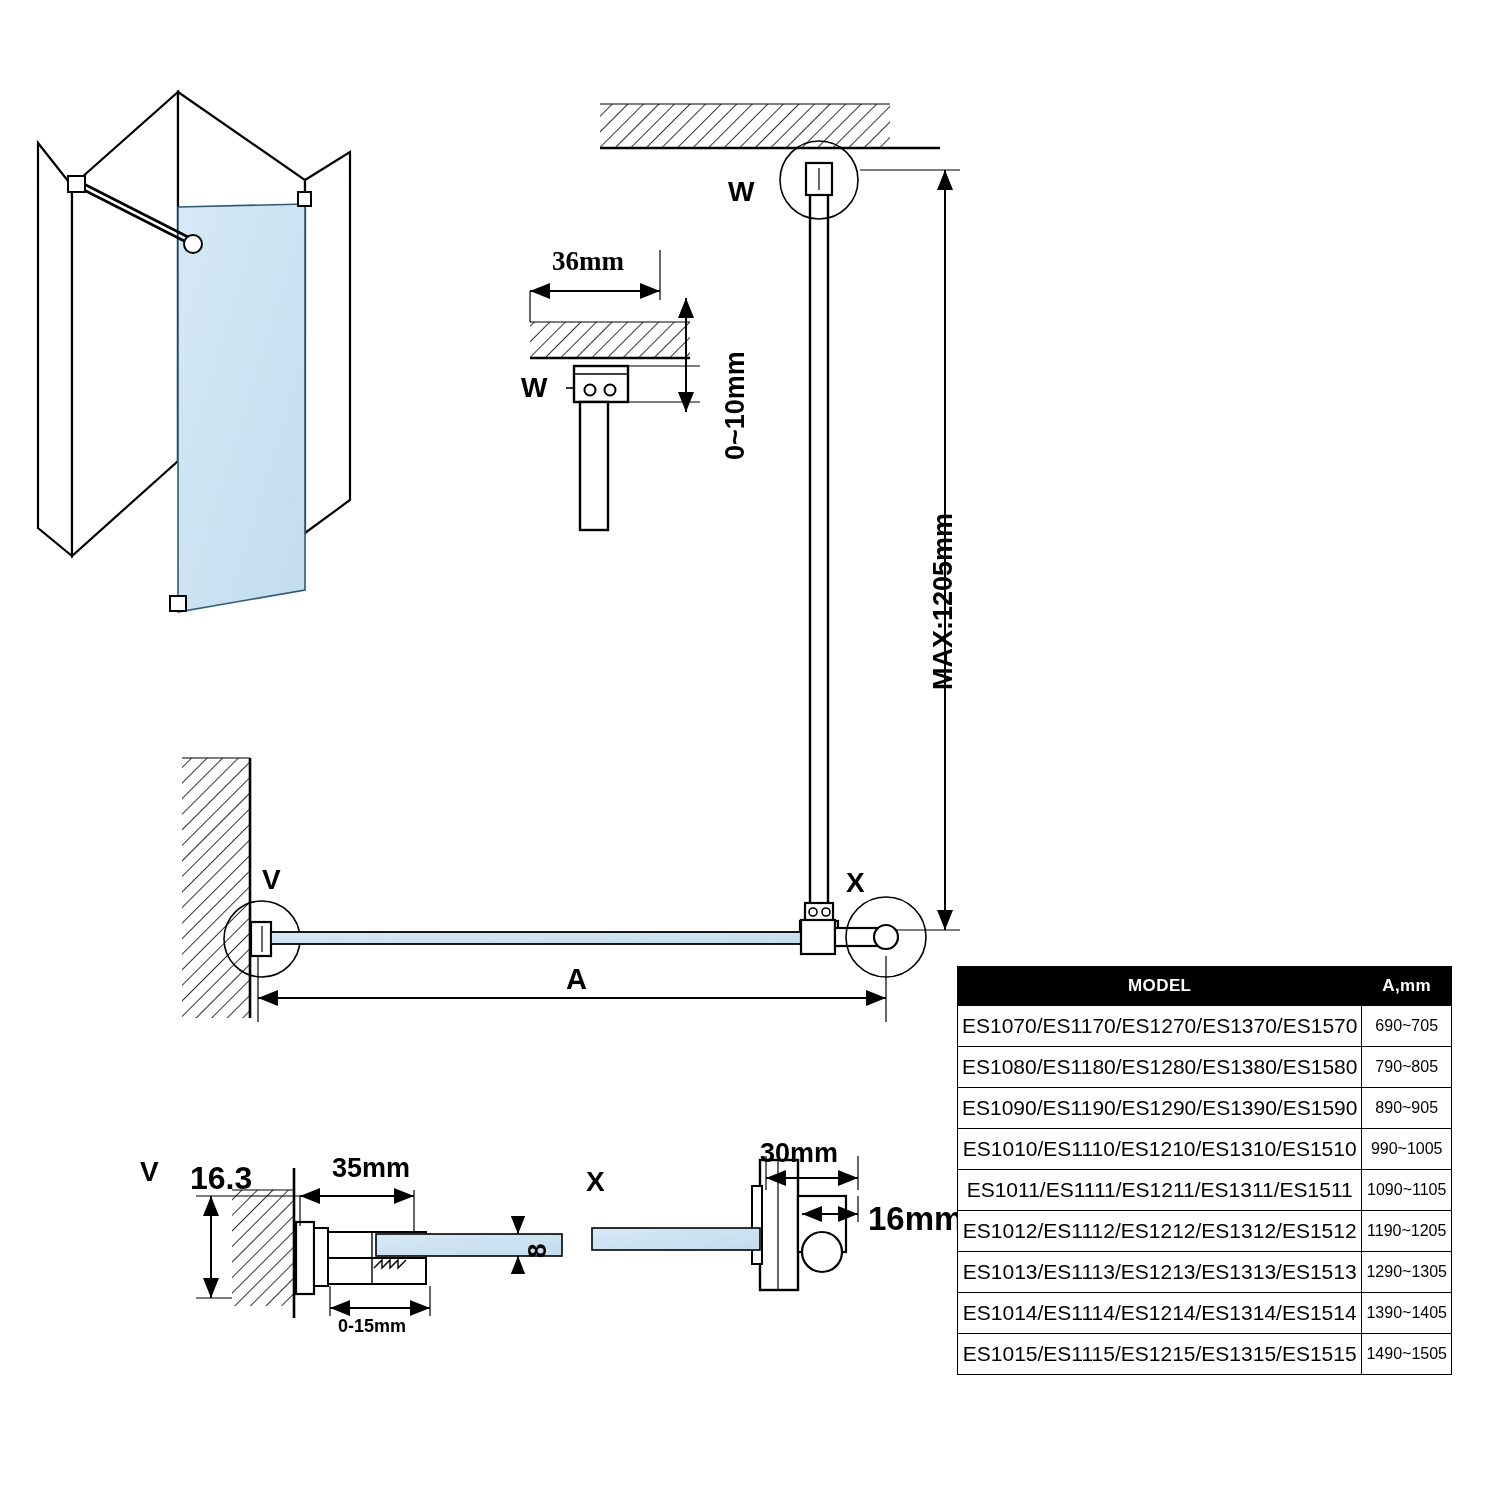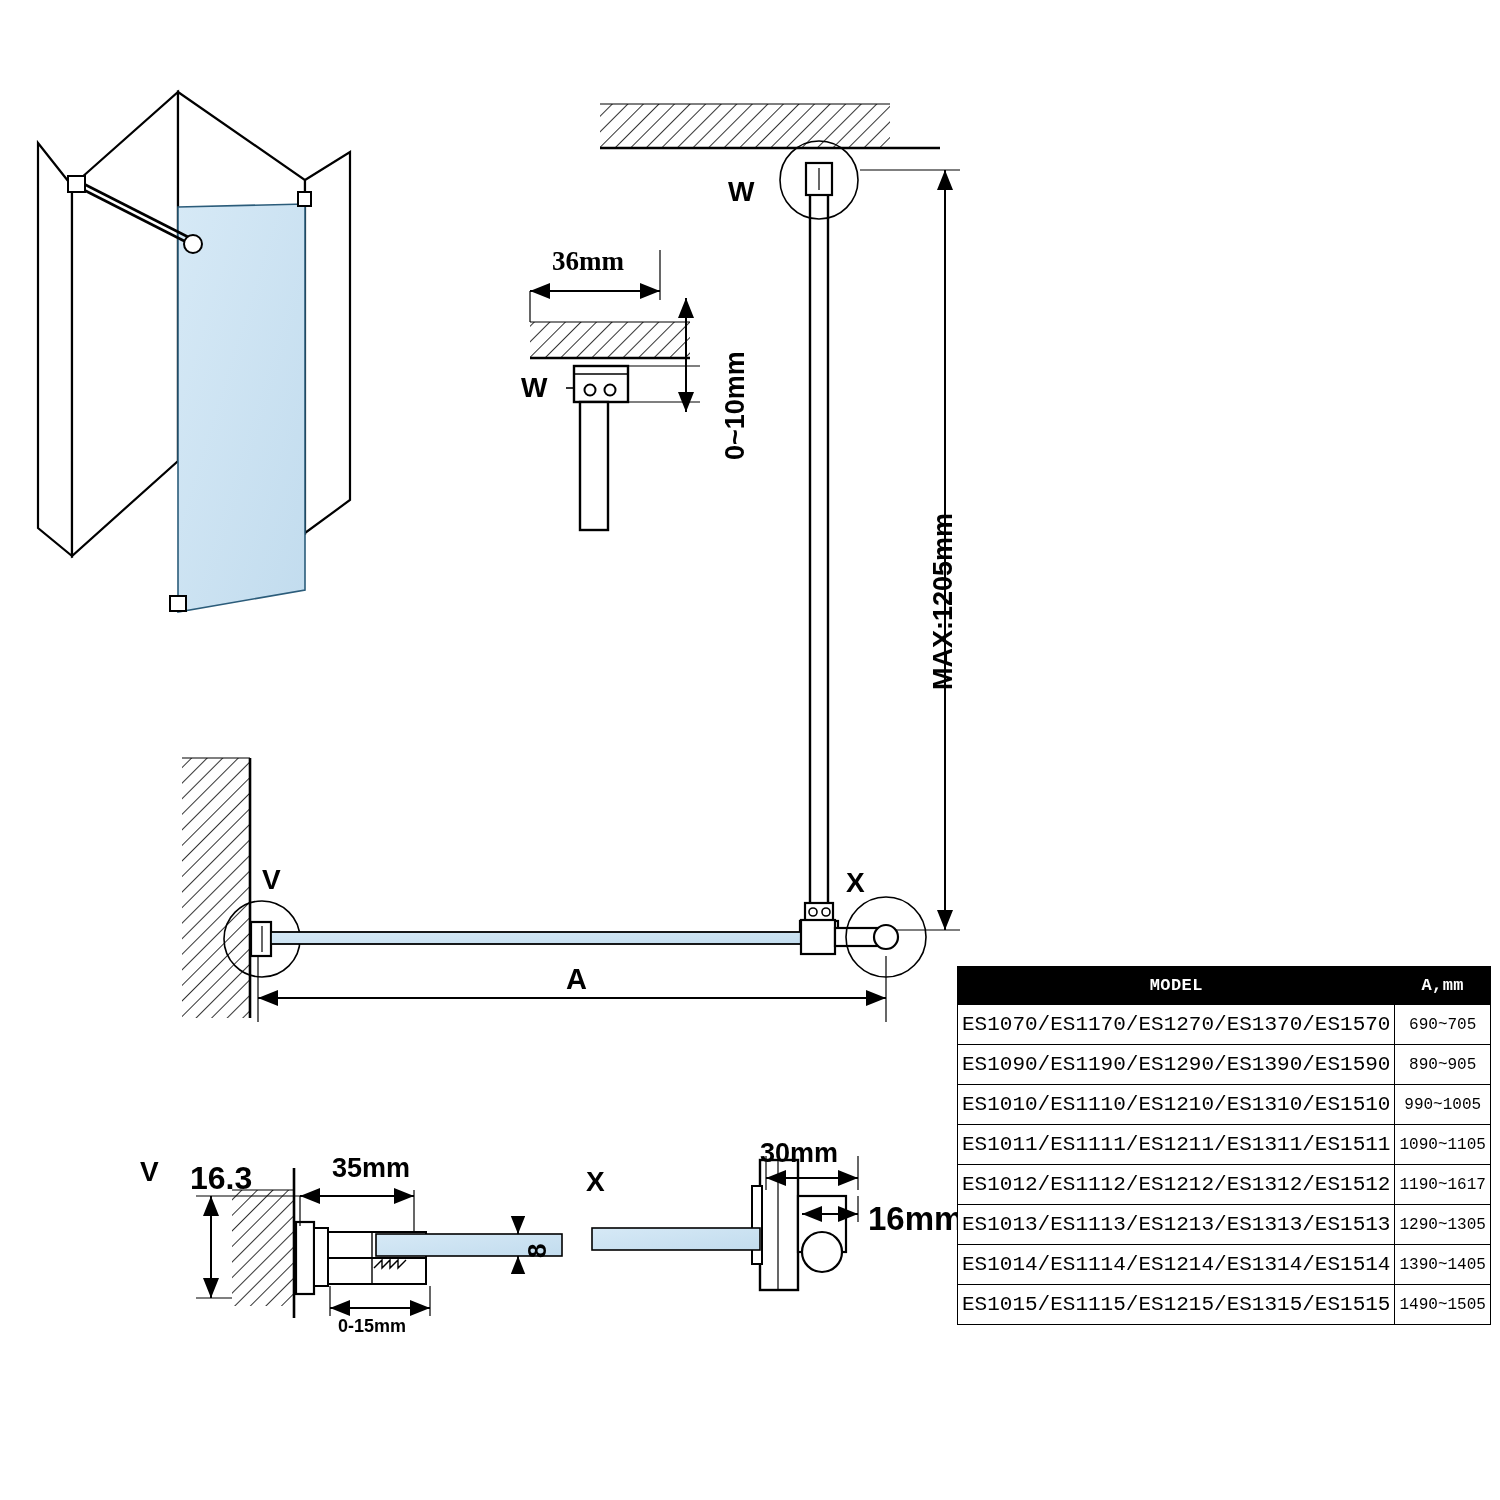--- a/index.html
+++ b/index.html
@@ -43,21 +43,21 @@
     transform-origin: 0 0;
   }
 
   
   #spec-table {
     position: absolute;
     left: 957px;
     top: 966px;
     width: 487px;
     border-collapse: collapse;
-    font-family: Liberation Mono, monospace;
+    font-family: Liberation Sans, sans-serif;
     font-size: 15.5px;
     background: #fff;
   }
   #spec-table th {
     background: #000000;
     color: #ffffff;
     font-weight: bold;
     font-size: 17px;
     padding: 9px 4px;
     border: 1px solid #000;
@@ -256,34 +256,38 @@
         <th>MODEL</th>
         <th>A,mm</th>
       </tr>
     </thead>
     <tbody>
       <tr>
         <td class="model">ES1070/ES1170/ES1270/ES1370/ES1570</td>
         <td class="val">690~705</td>
       </tr>
       <tr>
+        <td class="model">ES1080/ES1180/ES1280/ES1380/ES1580</td>
+        <td class="val">790~805</td>
+      </tr>
+      <tr>
         <td class="model">ES1090/ES1190/ES1290/ES1390/ES1590</td>
         <td class="val">890~905</td>
       </tr>
       <tr>
         <td class="model">ES1010/ES1110/ES1210/ES1310/ES1510</td>
         <td class="val">990~1005</td>
       </tr>
       <tr>
         <td class="model">ES1011/ES1111/ES1211/ES1311/ES1511</td>
         <td class="val">1090~1105</td>
       </tr>
       <tr>
         <td class="model">ES1012/ES1112/ES1212/ES1312/ES1512</td>
-        <td class="val">1190~1617</td>
+        <td class="val">1190~1205</td>
       </tr>
       <tr>
         <td class="model">ES1013/ES1113/ES1213/ES1313/ES1513</td>
         <td class="val">1290~1305</td>
       </tr>
       <tr>
         <td class="model">ES1014/ES1114/ES1214/ES1314/ES1514</td>
         <td class="val">1390~1405</td>
       </tr>
       <tr>

